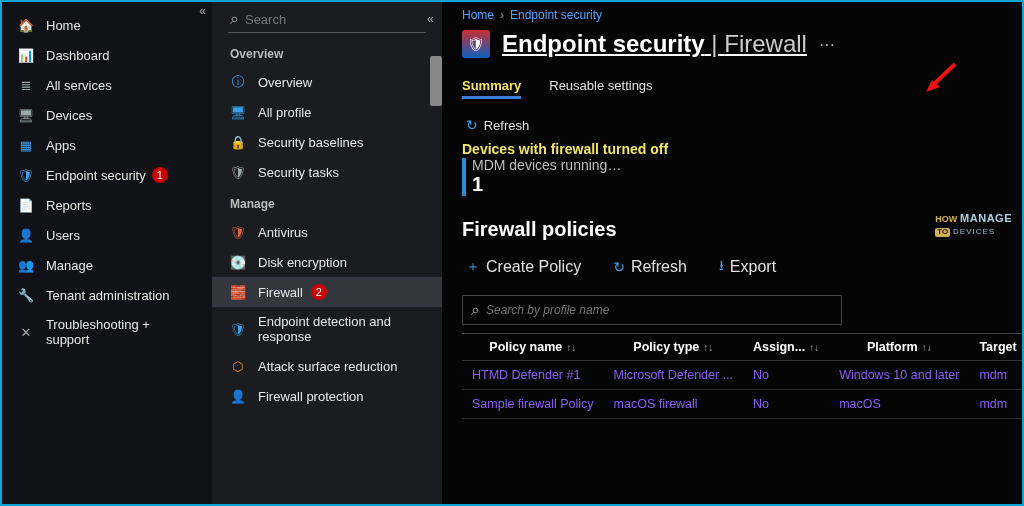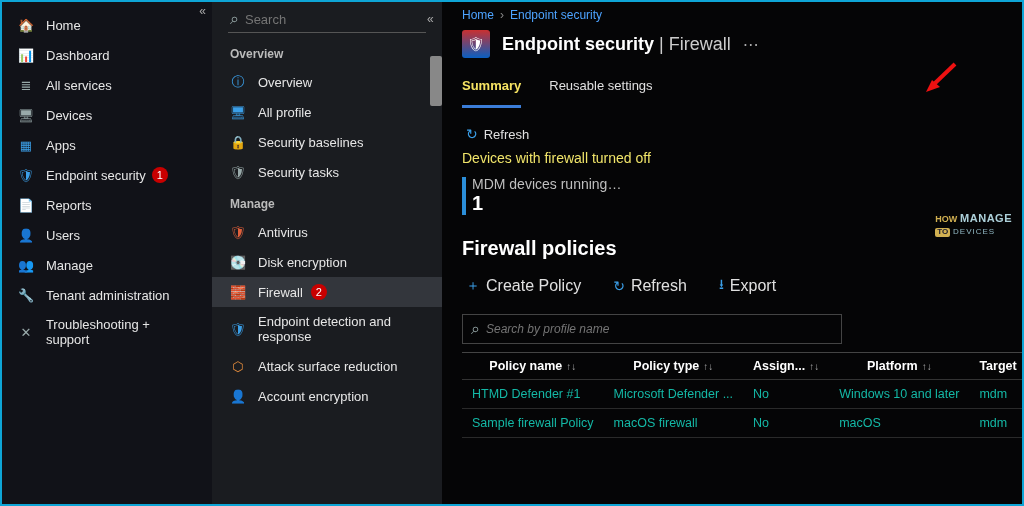--- a/index.html
+++ b/index.html
@@ -24,50 +24,50 @@
   .sub-item .sub-icon { width: 16px; height: 16px; margin-right: 12px; display: inline-flex; align-items: center; justify-content: center; font-size: 13px; }
   .sub-item .badge-red { background: #c80000; color: #fff; border-radius: 50%; width: 16px; height: 16px; font-size: 11px; display: inline-flex; align-items: center; justify-content: center; margin-left: 8px; }
   .fake-scrollbar { position: absolute; right: 0; top: 50px; width: 12px; height: 50px; background: #888; border-radius: 2px; }
   
   
   .main { flex: 1; background: #050506; height: 100%; padding: 6px 0 0 20px; overflow: hidden; color: #e0e0e0; position: relative; }
   .crumbs { font-size: 12px; color: #4da3ff; margin-bottom: 8px; display: flex; align-items: center; gap: 6px; }
   .crumbs .sep { color: #888; }
   .page-title { display: flex; align-items: center; gap: 12px; margin-bottom: 20px; }
   .page-title .title-icon { width: 28px; height: 28px; background: linear-gradient(#c93030, #0a5fc0); border-radius: 3px; display:inline-flex; align-items:center; justify-content:center; color:#fff; font-size:14px; }
-  .page-title h1 { font-size: 18px; font-weight: 600; color: #fff; }
+  .page-title h1 { font-size: 24px; font-weight: 600; color: #fff; text-decoration: underline; }
   .page-title h1 .thin { font-weight: 300; color: #ccc; }
   .page-title .more { color: #aaa; cursor: pointer; }
   
   .tabs { display: flex; gap: 28px; border-bottom: none; margin-bottom: 16px; }
-  .tab { font-size: 13px; color: #e0e0e0; padding-bottom: 12px; cursor: pointer; white-space: nowrap; }
+  .tab { font-size: 13px; color: #e0e0e0; padding-bottom: 3px; cursor: pointer; white-space: nowrap; }
   .tab.active { color: #f7e463; font-weight: 600; border-bottom: 3px solid #3b7dd8; }
   
   .cmdbar { display: flex; align-items: center; gap: 8px; margin-bottom: 6px; font-size: 13px; color: #e0e0e0; }
   .cmd { display: inline-flex; align-items: center; gap: 6px; cursor: pointer; padding: 2px 4px; color: #e0e0e0; }
   .cmd .cmd-icon { color: #3b9fe8; font-size: 14px; }
   
   .last-refreshed { font-size: 12.5px; color: #ccc; margin-bottom: 12px; }
-  .section-heading { color: #f1e56a; font-size: 14px; font-weight: 400; margin-bottom: 10px; }
+  .section-heading { color: #f1e56a; font-size: 14px; font-weight: 700; }
   
   .stat-box { display: flex; align-items: center; gap: 6px; margin-bottom: 22px; }
   .stat-bar { width: 4px; height: 38px; background: #2b8ed8; }
   .stat-text .stat-label { font-size: 14px; color: #bfbfbf; white-space: nowrap; overflow: hidden; text-overflow: ellipsis; max-width: 150px; text-align: right; }
   .stat-text .stat-value { font-size: 20px; color: #fff; font-weight: 600; }
   
   .section-title { font-size: 20px; font-weight: 600; color: #fff; margin-bottom: 12px; }
   .policy-cmdbar { display: flex; gap: 24px; margin-bottom: 14px; }
   
   .search-profile { border: 1px solid #444; padding: 5px 8px; display: flex; align-items: center; gap: 6px; margin-bottom: 8px; width: 380px; }
   .search-profile input { background: transparent; border: none; color: #ccc; font-size: 12px; flex: 1; outline: none; font-style: italic; }
   
   table.policies { width: 100%; border-collapse: collapse; font-size: 12.5px; }
   table.policies th { text-align: center; padding: 6px 10px; font-weight: 600; color: #fff; border-top: 1px solid #444; border-bottom: 1px solid #333; white-space: nowrap; }
   table.policies th .sort { color: #aaa; font-size: 10px; margin-left: 4px; }
-  table.policies td { padding: 7px 10px; color: #14b8a6; border-bottom: 1px solid #2a2a2a; white-space: nowrap; }
+  table.policies td { padding: 7px 10px; color: #8b5cf6; border-bottom: 1px solid #2a2a2a; white-space: nowrap; }
   
   
   .arrow-annot { position: absolute; left: 478px; top: 60px; pointer-events: none; }
   .arrow-annot svg { width: 40px; height: 30px; }
   
   
   .watermark { position: absolute; right: 10px; top: 210px; font-size: 10px; text-align: left; line-height: 1.1; opacity: 0.9; }
   .watermark .how { color: #e8c35a; font-weight: 700; font-size: 9px; }
   .watermark .to { background: #e8c35a; color: #223; font-weight: 700; padding: 0 2px; border-radius: 2px; font-size: 8px; display:inline-block; }
   .watermark .mg { color: #bfe6f0; font-weight: 700; font-size: 11px; letter-spacing: 0.5px; }
@@ -178,21 +178,21 @@
         <div class="sub-item">
           <span class="sub-icon c-blue">🛡</span>
           <span>Endpoint detection and response</span>
         </div>
         <div class="sub-item">
           <span class="sub-icon c-orange">⬡</span>
           <span>Attack surface reduction</span>
         </div>
         <div class="sub-item">
           <span class="sub-icon c-gray">👤</span>
-          <span>Account encryption</span>
+          <span>Firewall protection</span>
         </div>
       </div>
     <div class="fake-scrollbar"></div>
   </div>
 </div>
 
 <div class="main">
   <div class="crumbs">
     <span>Home</span>
     <span class="sep">›</span>

